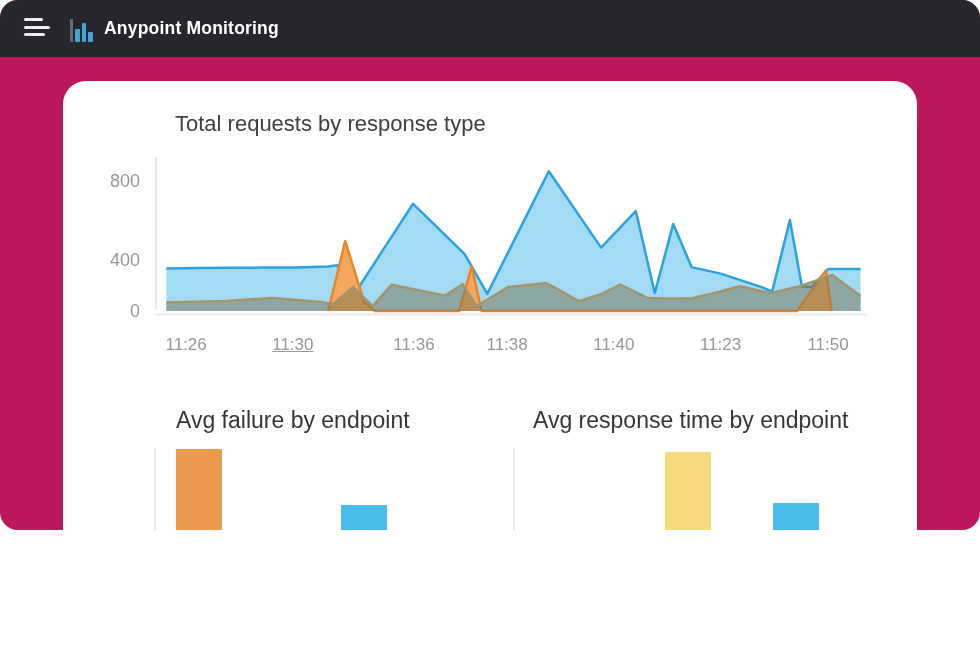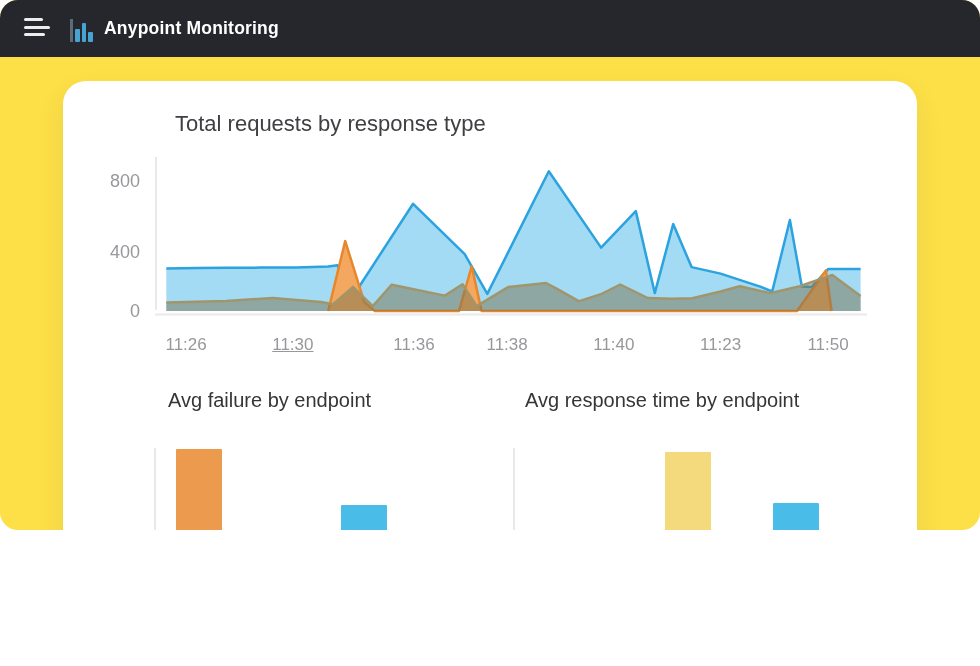--- a/index.html
+++ b/index.html
@@ -1,18 +1,18 @@
 <!DOCTYPE html>
 <html><head>
 <meta charset="utf-8">
 <style>
   html,body{margin:0;padding:0;background:#ffffff;}
   .screen{
     position:relative;width:980px;height:530px;border-radius:18px;overflow:hidden;
-    background:#fde047;font-family:"Liberation Sans",sans-serif;
+    background:#be185d;font-family:"Liberation Sans",sans-serif;
   }
   
   .app-header{
     position:absolute;top:0;left:0;right:0;height:57px;background:#26272C;
     display:flex;align-items:center;
   }
   .menu-btn{position:absolute;left:24px;top:18px;width:28px;height:22px;cursor:pointer;}
   .menu-btn span{display:block;height:3px;border-radius:2px;background:#EDEDEF;margin-bottom:4.5px;}
   .menu-btn span:nth-child(1){width:19px;}
   .menu-btn span:nth-child(2){width:26px;}
@@ -24,21 +24,21 @@
     color:#FFFFFF;font-size:17.5px;font-weight:700;letter-spacing:0.2px;}
   
   .card{
     position:absolute;left:63px;top:81px;width:854px;height:540px;background:#FFFFFF;
     border-radius:23px;box-shadow:0 12px 28px rgba(40,40,70,0.09);
   }
   .area-title{position:absolute;left:112px;top:30px;font-size:22px;color:#3E4043;}
   .ylabel{position:absolute;left:12px;width:65px;text-align:right;font-size:18px;color:#98989C;line-height:22px;}
   .xlabel{position:absolute;width:80px;top:254px;text-align:center;font-size:17px;color:#98989C;line-height:20px;}
   .area-svg{position:absolute;left:92px;top:76px;}
-  .bar-title{position:absolute;top:308px;font-size:20px;color:#353638;}
+  .bar-title{position:absolute;top:326px;font-size:23px;color:#353638;margin-left:8px;}
   .bar-title.left{left:105px;}
   .bar-title.right{left:462px;}
   .axis-line{position:absolute;background:#E9E9EC;}
   .bars{position:absolute;top:365px;height:143px;display:flex;justify-content:space-between;align-items:flex-end;}
   .bars.left{left:113px;width:294px;}
   .bars.right{left:494px;width:262px;}
   .bar{width:46px;border-radius:1px;}
 </style>
 </head>
 <body>
@@ -58,21 +58,21 @@
         <div class="lbar" style="height: 10px; background: rgb(71, 163, 210);"></div>
       </div>
     <div class="app-title">Anypoint Monitoring</div>
   </div>
 
   <div class="card">
 
     <div class="area-title">Total requests by response type</div>
     <div id="ylabels">
         <div class="ylabel" style="top: 89px;">800</div>
-        <div class="ylabel" style="top: 160px;">400</div>
+        <div class="ylabel" style="top: 168px;">400</div>
         <div class="ylabel" style="top: 219px;">0</div>
       </div>
     <svg id="area-svg" class="area-svg" width="712" height="162" viewBox="0 0 712 162">
       <line x1="1" y1="0" x2="1" y2="153" stroke="#E9E9EC" stroke-width="2"></line>
       <line x1="0" y1="157.5" x2="712" y2="157.5" stroke="#E9E9EC" stroke-width="2"></line>
     <polygon points="11.3,111.4 42.4,111.1 70.7,110.8 106.0,110.6 141.4,110.4 173.2,109.6 182.4,108.3 197.3,140.2 258.1,46.8 309.7,97.1 332.3,136.9 393.8,14.3 446.1,90.6 480.8,54.1 499.8,136.1 518.2,67.1 536.6,110.1 565.6,116.6 605.2,129.6 617.2,134.5 634.9,63.0 646.9,129.6 656.8,129.9 673.1,112.1 705.6,112.1 705.6,154 11.3,154" fill="#A3DBF5"></polygon>
         <polyline points="11.3,111.4 42.4,111.1 70.7,110.8 106.0,110.6 141.4,110.4 173.2,109.6 182.4,108.3 197.3,140.2 258.1,46.8 309.7,97.1 332.3,136.9 393.8,14.3 446.1,90.6 480.8,54.1 499.8,136.1 518.2,67.1 536.6,110.1 565.6,116.6 605.2,129.6 617.2,134.5 634.9,63.0 646.9,129.6 656.8,129.9 673.1,112.1 705.6,112.1" fill="none" stroke="#2CA2DE" stroke-width="2.5" stroke-linejoin="round"></polyline>
         <polygon points="11.3,154.0 173.2,154.0 190.2,84.1 209.3,145.1 219.9,154.0 304.0,154.0 316.7,109.3 326.6,154.0 642.0,154.0 670.9,113.4 676.6,154.0 705.6,154.0 705.6,154 11.3,154" fill="#F3A75F"></polygon>
         <polyline points="173.2,154.0 190.2,84.1 209.3,145.1 219.9,154.0 304.0,154.0 316.7,109.3 326.6,154.0 642.0,154.0 670.9,113.4 676.6,154.0" fill="none" stroke="#E8862B" stroke-width="2.5" stroke-linejoin="round"></polyline>
         <polygon points="11.3,145.6 70.7,143.9 117.4,141.0 166.1,145.1 178.2,147.2 198.0,129.9 217.8,149.1 236.8,127.7 289.9,138.6 307.5,127.2 321.7,149.1 353.5,129.9 391.0,126.0 401.6,131.6 424.2,144.3 446.8,136.9 465.2,127.5 492.8,141.0 516.1,141.8 537.3,141.3 565.6,134.5 584.7,129.3 615.1,136.1 644.8,129.3 677.3,117.9 705.6,139.1 705.6,154 11.3,154" fill="rgba(124,116,82,0.5)"></polygon>

